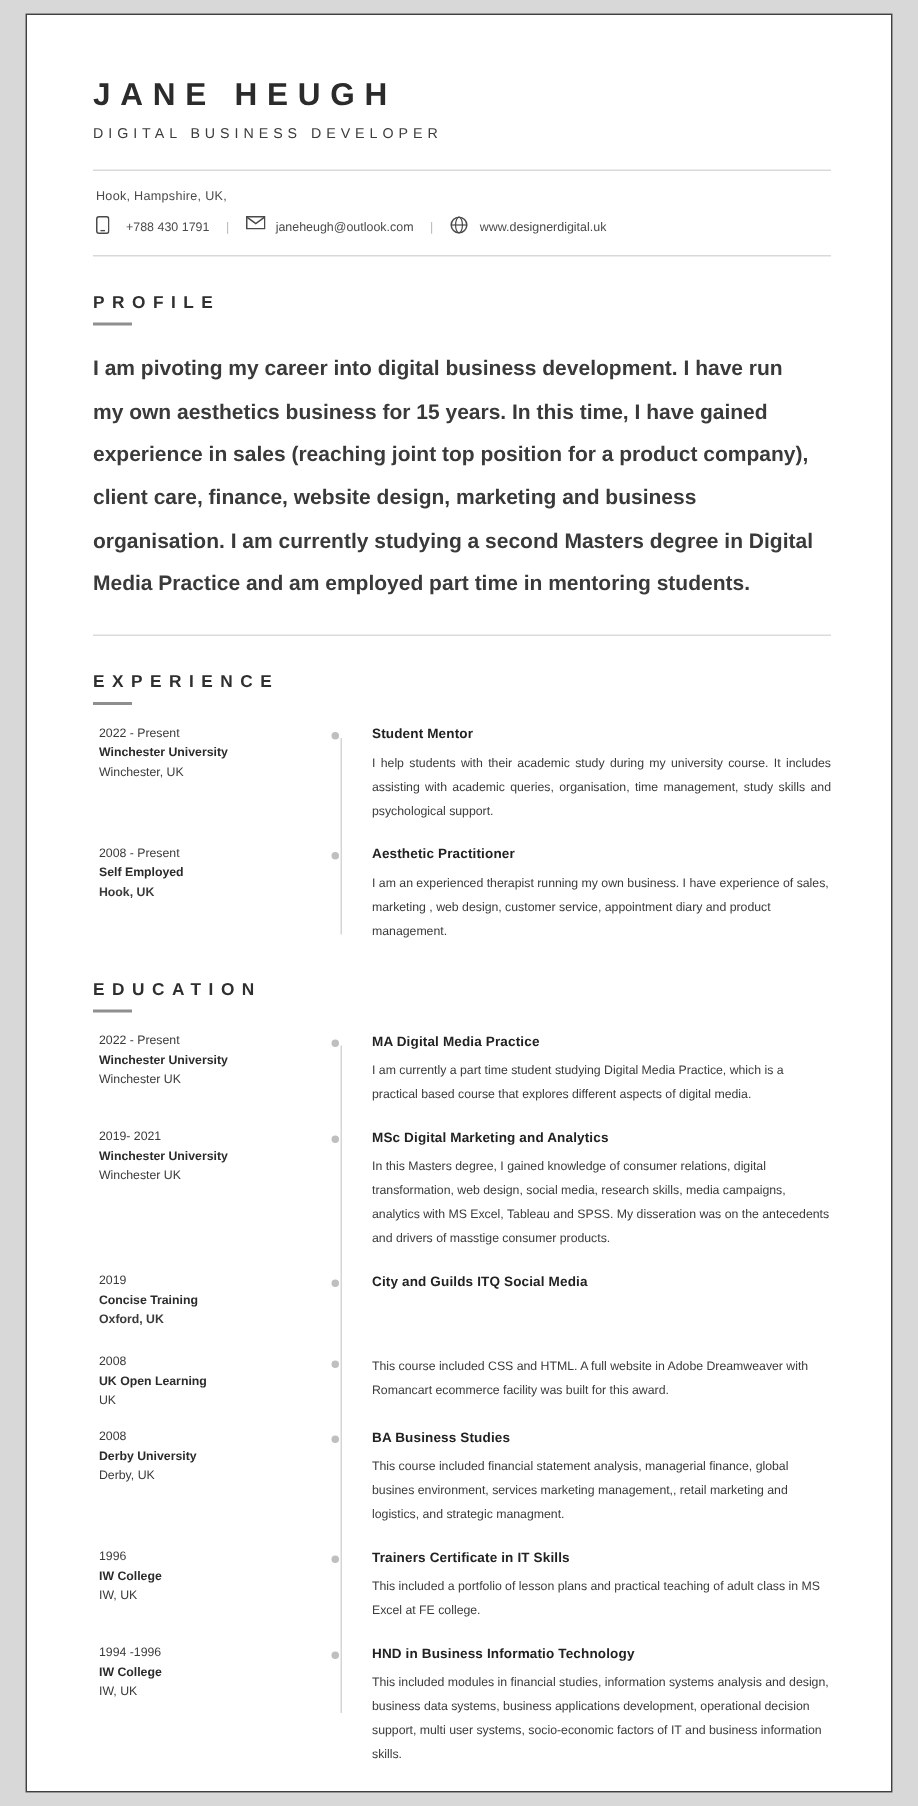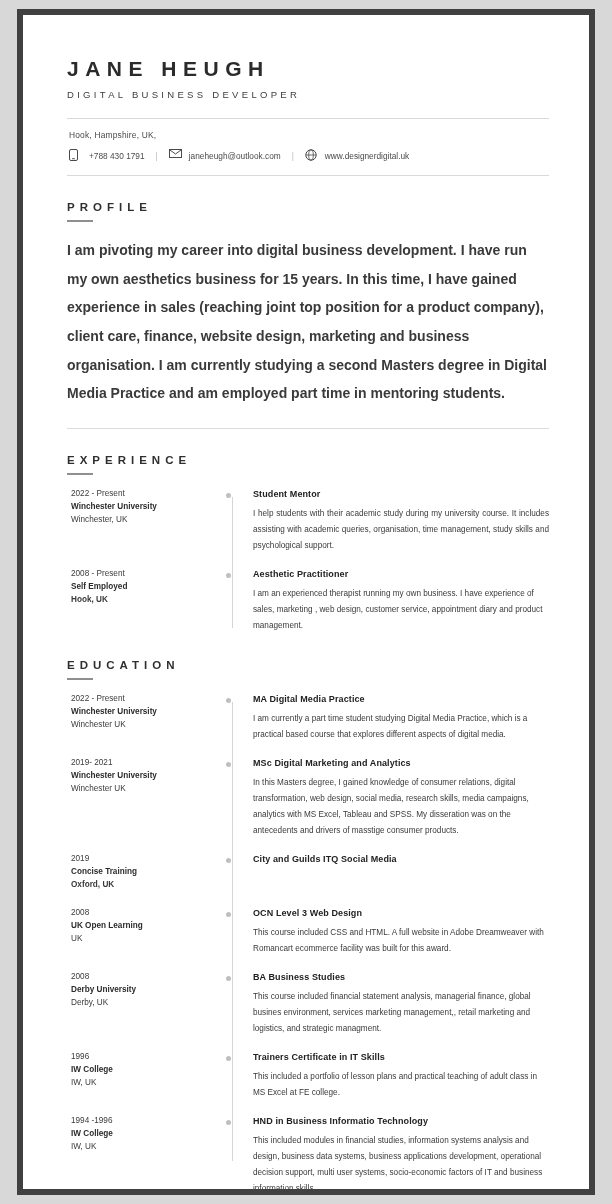--- a/index.html
+++ b/index.html
@@ -12,21 +12,21 @@
     font-family: "Liberation Sans", sans-serif;
     color: #333;
     display: flex;
     justify-content: center;
   }
   .page {
     width: 578px;
     height: 1186px;
     margin-top: 9px;
     background: #ffffff;
-    border: 6px solid #404040;
+    border: 1px solid #404040;
     padding: 34px 40px 0 44px;
     position: relative;
     overflow: hidden;
   }
 
   
   .name {
     font-size: 21px;
     letter-spacing: 6.5px;
     font-weight: 700;
@@ -363,21 +363,20 @@
       <div class="entry">
         <div class="left">
           <div class="dateline">2008</div>
           <div class="org">UK Open Learning</div>
           <div class="place">UK</div>
         </div>
         <div class="marker">
             <span class="dot"></span>
           </div>
         <div class="right">
-          <div class="role">OCN Level 3 Web Design</div>
           <p class="desc">This course included CSS and HTML.  A full website in Adobe Dreamweaver with Romancart ecommerce facility was built for this award.</p>
         </div>
       </div>
 
       <div class="entry">
         <div class="left">
           <div class="dateline">2008</div>
           <div class="org">Derby University</div>
           <div class="place">Derby, UK</div>
         </div>

